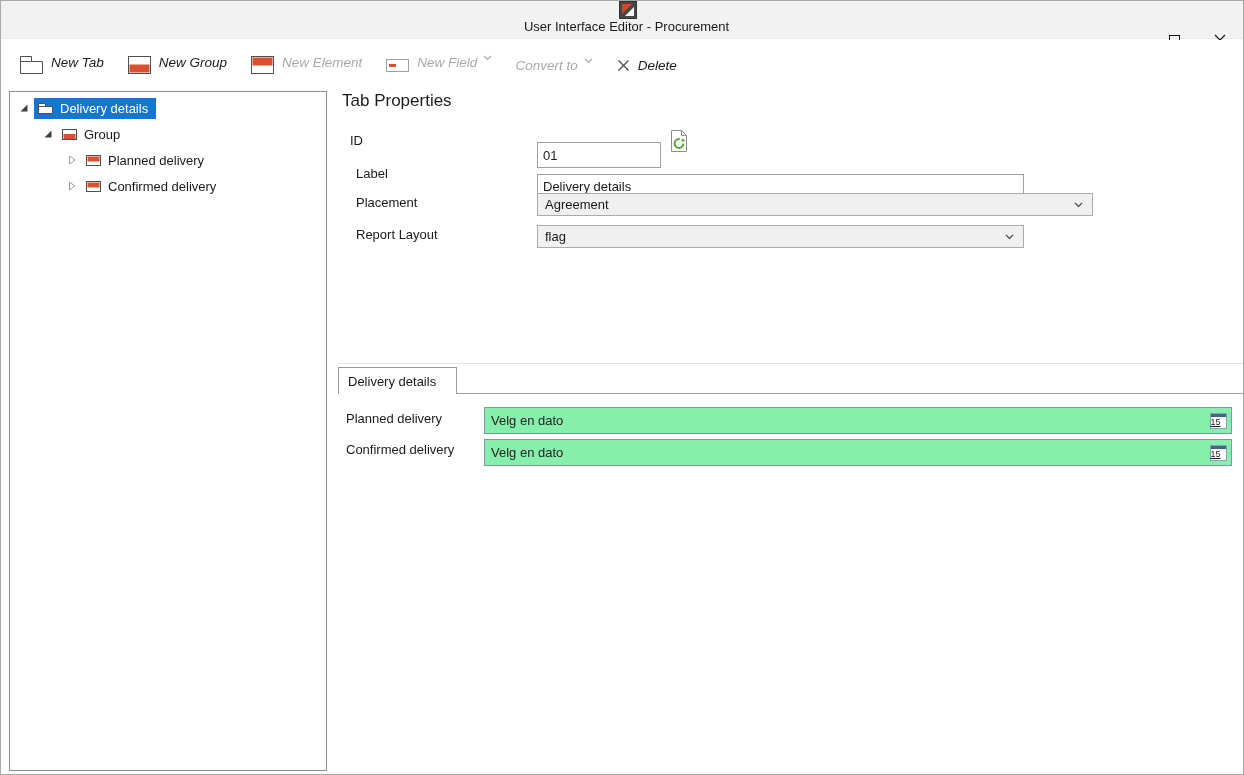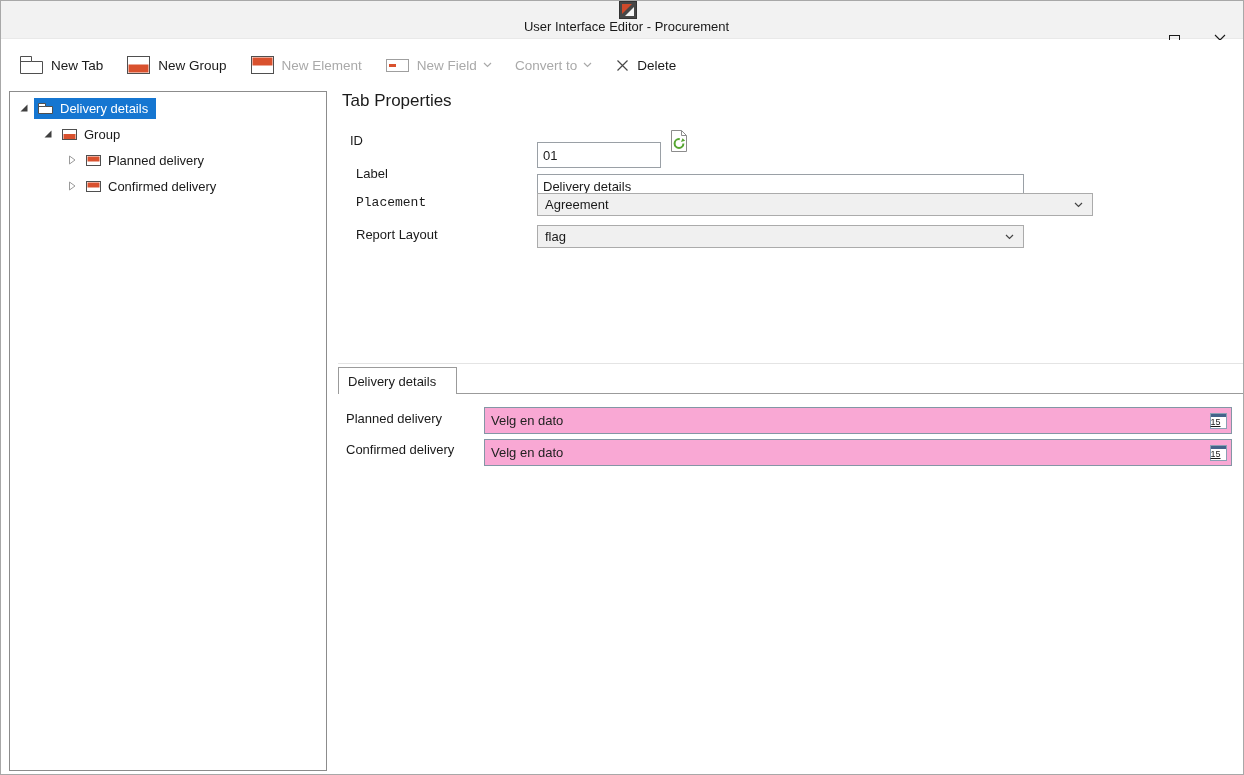--- a/index.html
+++ b/index.html
@@ -8,21 +8,21 @@
 
   
   .titlebar{position:absolute;top:0;left:0;right:0;height:38px;background:#f2f2f2;display:flex;align-items:center;border-bottom:1px solid #e9e9e9;box-sizing:border-box;flex-direction:column;}
   .app-icon{margin-left:11px;width:18px;height:18px;display:inline-flex;flex:none;}
   .window-title{margin-left:9px;font-size:13px;color:#1a1a1a;white-space:nowrap;}
   .win-controls{margin-left:auto;display:flex;height:100%;}
   .win-btn{width:46px;height:100%;display:flex;align-items:center;justify-content:center;cursor:default;}
 
   
   .toolbar{position:absolute;top:39px;left:0;right:0;height:50px;background:#fff;display:flex;align-items:center;padding-left:13px;box-sizing:border-box;}
-  .tool-btn{display:flex;align-items:center;margin-right:13px;padding:4px 5px;white-space:nowrap;}
+  .tool-btn{display:flex;align-items:flex-start;margin-right:13px;padding:4px 5px;white-space:nowrap;font-style:italic;}
   .tool-icon{display:inline-flex;flex:none;}
   .tool-label{font-size:13.5px;color:#1a1a1a;margin-left:7px;}
   .tool-btn.disabled .tool-label{color:#a9a9a9;}
   .tool-chevron{margin-left:6px;display:inline-flex;}
 
   
   .tree-panel{position:absolute;left:8px;top:90px;width:318px;height:680px;border:1px solid #8c8c8c;background:#fff;box-sizing:border-box;padding-top:3px;overflow:hidden;}
   .tree-row{display:flex;align-items:center;height:26px;font-size:13px;color:#1a1a1a;}
   .expander{width:12px;display:inline-flex;justify-content:center;margin-right:4px;flex:none;}
   .row-chip{display:flex;align-items:center;padding:3px 8px 3px 3px;border-radius:0;}
@@ -34,21 +34,21 @@
   .fld-label{position:absolute;font-size:13px;color:#1a1a1a;white-space:nowrap;}
   .txt-input{position:absolute;box-sizing:border-box;border:1px solid #9aa0a6;background:#fff;font-family:inherit;font-size:13px;color:#1a1a1a;padding:0 5px;outline:none;margin-top:12px;}
   .combo{position:absolute;box-sizing:border-box;border:1px solid #ababab;background:#f0f0f0;display:flex;align-items:center;font-size:13px;color:#1a1a1a;padding-left:7px;}
   .combo-arrow{margin-left:auto;margin-right:9px;display:inline-flex;}
   .icon-btn{position:absolute;display:flex;align-items:center;justify-content:center;}
 
   
   .preview-sep{position:absolute;left:337px;right:0;top:362px;height:1px;background:#e4e4e4;}
   .tabstrip-line{position:absolute;left:337px;right:0;top:392px;height:1px;background:#9b9b9b;}
   .preview-tab{position:absolute;left:337px;top:366px;width:119px;height:27px;background:#fff;border:1px solid #9b9b9b;border-bottom:none;box-sizing:border-box;display:flex;align-items:center;padding-left:9px;font-size:13px;color:#1a1a1a;z-index:2;}
-  .datepicker{position:absolute;box-sizing:border-box;border:1px solid #8496a5;background:#f9a8d4;display:flex;align-items:center;font-size:13px;color:#222;padding-left:6px;}
+  .datepicker{position:absolute;box-sizing:border-box;border:1px solid #8496a5;background:#86efac;display:flex;align-items:center;font-size:13px;color:#222;padding-left:6px;}
   .dp-btn{margin-left:auto;width:26px;height:100%;display:flex;align-items:center;justify-content:center;}
   .cal{position:relative;width:17px;height:16px;border:1px solid #8aa0b5;background:#fff;box-sizing:border-box;}
   .cal-top{position:absolute;top:0;left:0;right:0;height:3px;background:#44638a;}
   .cal-num{position:absolute;top:3px;left:0;right:0;text-align:left;font-size:9px;line-height:10px;color:#1a1a1a;text-decoration:underline;}
 </style>
 </head>
 <body>
 
 <div class="window">
 
@@ -227,21 +227,21 @@
         <path d="M13.5 1.5 V6.5 H18.5" fill="none" stroke="#8c8c8c"></path>
         <circle cx="11" cy="14.5" r="4.4" fill="none" stroke="#56a531" stroke-width="2" stroke-dasharray="21 7"></circle>
         <path d="M14.6 9.2 L17.2 11.8 L12.9 12.9 Z" fill="#56a531"></path>
       </svg>
     </span>
   </div>
 
   <div class="fld-label" style="left:355px;top:165px;">Label</div>
   <input class="txt-input" style="left: 536px; top: 161px; width: 487px; height: 24px;" value="Delivery details">
 
-  <div class="fld-label" style="left:355px;top:194px;font-family:Liberation Mono, monospace;">Placement</div>
+  <div class="fld-label" style="left:355px;top:194px;">Placement</div>
   <div class="combo" style="left:536px;top:192px;width:556px;height:23px;">
     <span>Agreement</span>
     <span class="combo-arrow">
       <svg width="9" height="6" viewBox="0 0 9 6">
           <path d="M1 1 L4.5 4.5 L8 1" fill="none" stroke="#444" stroke-width="1.2"></path>
         </svg>
     </span>
   </div>
 
   <div class="fld-label" style="left:355px;top:226px;">Report Layout</div>

